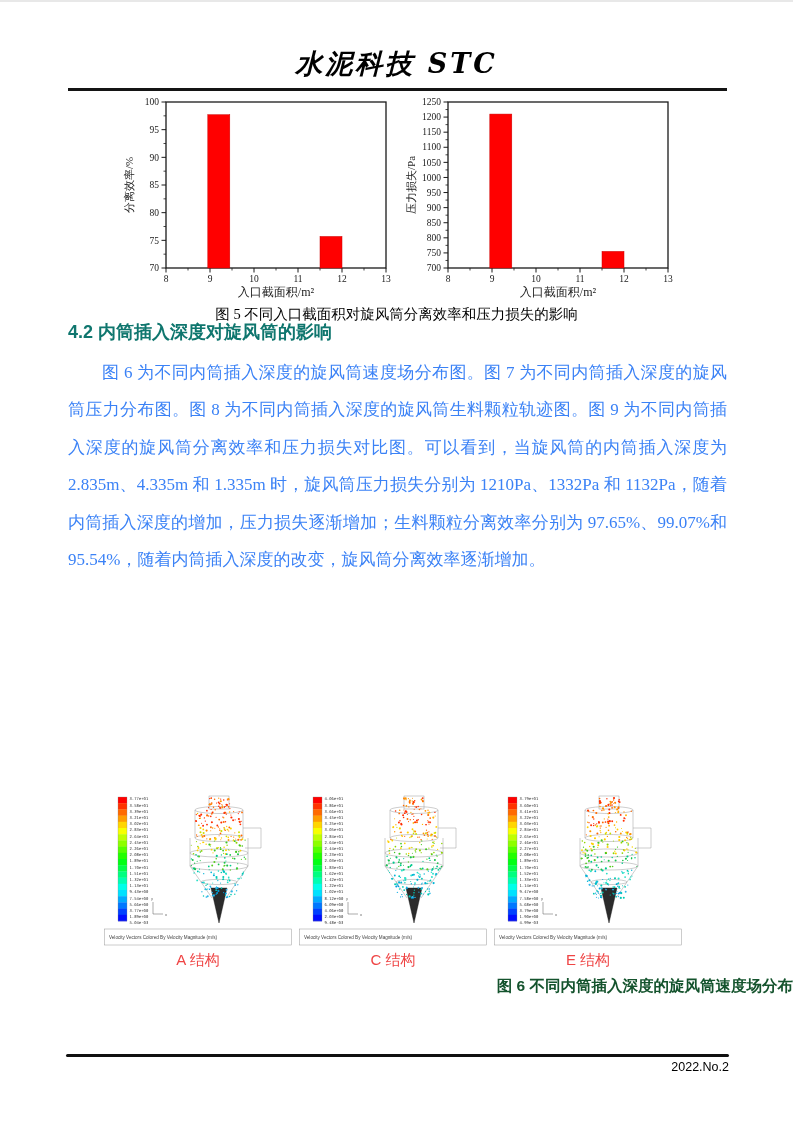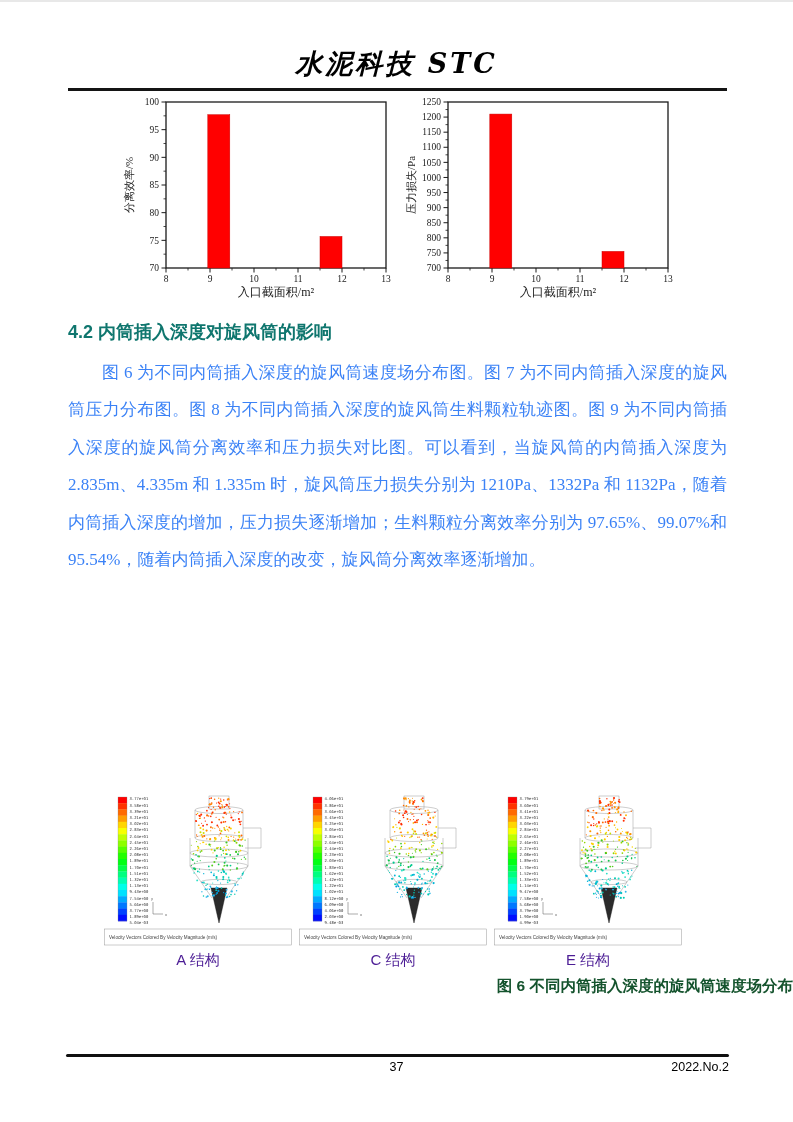--- a/index.html
+++ b/index.html
@@ -30,21 +30,21 @@
   .body-text { position:absolute; top:352px; left:68px; width:659px; }
   .body-para {
     margin:0; text-indent:2em; font-size:17px; line-height:37.4px;
     text-align:justify; color:#3b82f6;
   }
   .fig6-row { position:absolute; top:788px; left:103px; display:flex; gap:5px; }
   .cfd-panel { width:190px; }
   .cfd-panel svg { display:block; }
   .panel-label {
     text-align:center; margin-top:3px;
-    font-family:"Liberation Sans", sans-serif; font-size:15px; color:#4c1d95;
+    font-family:"Liberation Sans", sans-serif; font-size:15px; color:#ef4444;
   }
   .fig6-caption {
     position:absolute; top:974px; left:0; width:100%; text-align:right;
     font-family:"Liberation Sans", sans-serif; font-size:15.5px; font-weight:bold; color:#14532d;
   }
   .footer-rule {
     position:absolute; top:1052px; left:66px; width:663px; height:2.5px;
     background:#101010; border-radius:2px;
   }
   .footer-page-number {
@@ -162,20 +162,21 @@
         <text x="39" y="26.290909090909093" text-anchor="end" font-size="9.5" font-family="&quot;Liberation Serif&quot;, serif" fill="#1a1a1a">1200</text>
         <line x1="43.5" y1="15.545454545454533" x2="46" y2="15.545454545454533" stroke="#1a1a1a" stroke-width="0.8"></line>
         <line x1="41.5" y1="8" x2="46" y2="8" stroke="#1a1a1a" stroke-width="1"></line>
         <text x="39" y="11.2" text-anchor="end" font-size="9.5" font-family="&quot;Liberation Serif&quot;, serif" fill="#1a1a1a">1250</text>
         <rect x="87.79999999999997" y="20.072727272727263" width="22" height="153.92727272727274" fill="#ff0000" stroke="#cc0000" stroke-width="0.5"></rect>
         <rect x="200" y="157.4" width="22" height="16.599999999999994" fill="#ff0000" stroke="#cc0000" stroke-width="0.5"></rect>
         <text transform="translate(13,91) rotate(-90)" text-anchor="middle" font-size="11" font-family="&quot;Liberation Serif&quot;, serif" fill="#1a1a1a">压力损失/Pa</text>
         <text x="156" y="202" text-anchor="middle" font-size="12" font-family="&quot;Liberation Serif&quot;, serif" fill="#1a1a1a">入口截面积/m²</text>
       </svg>
   </div>
+  <div class="fig5-caption">图 5 不同入口截面积对旋风筒分离效率和压力损失的影响</div>
 
   <h2 class="section-heading">4.2 内筒插入深度对旋风筒的影响</h2>
 
   <div class="body-text">
     <p class="body-para">图 6 为不同内筒插入深度的旋风筒速度场分布图。图 7 为不同内筒插入深度的旋风筒压力分布图。图 8 为不同内筒插入深度的旋风筒生料颗粒轨迹图。图 9 为不同内筒插入深度的旋风筒分离效率和压力损失对比图。可以看到，当旋风筒的内筒插入深度为 2.835m、4.335m 和 1.335m 时，旋风筒压力损失分别为 1210Pa、1332Pa 和 1132Pa，随着内筒插入深度的增加，压力损失逐渐增加；生料颗粒分离效率分别为 97.65%、99.07%和 95.54%，随着内筒插入深度的改变，旋风筒分离效率逐渐增加。</p>
   </div>
 
   <div class="fig6-row">
     <div class="cfd-panel">
       <svg class="cfd-svg" width="190" height="158" viewBox="0 0 190 158">
@@ -1293,16 +1294,15 @@
           </g>
           <rect x="1.5" y="139" width="187" height="16" fill="#fff" stroke="#999" stroke-width="0.5"></rect>
           <text x="6" y="148.5" font-size="4.6" font-family="&quot;Liberation Sans&quot;, sans-serif" fill="#444">Velocity Vectors Colored By Velocity Magnitude (m/s)</text>
         </svg>
       <div class="panel-label">E 结构</div>
     </div>
   </div>
   <div class="fig6-caption">图 6 不同内筒插入深度的旋风筒速度场分布</div>
 
   <div class="footer-rule"></div>
-  <div class="footer-page-number">37</div>
   <div class="footer-issue">2022.No.2</div>
 
 </div>
 
 </body></html>

